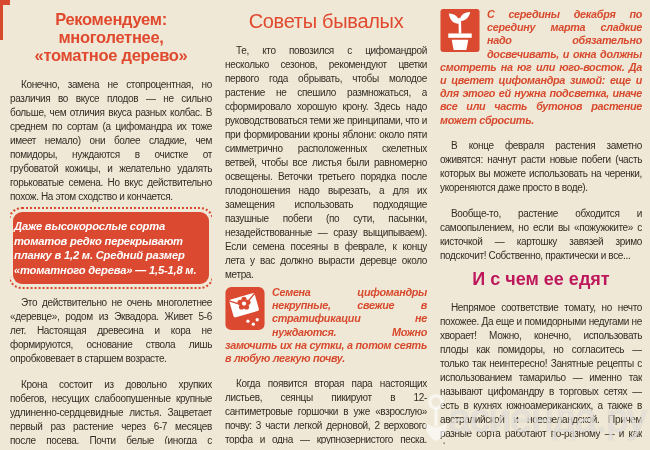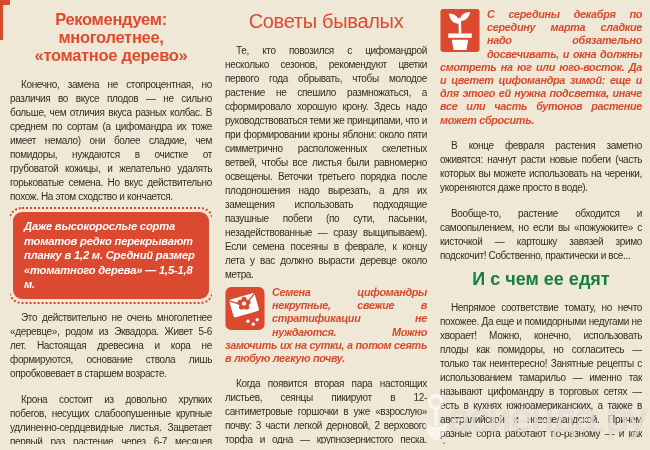--- a/index.html
+++ b/index.html
@@ -36,32 +36,32 @@
   .title-mid {
     margin:2px 0 5px 0;
     text-align:center;
     color:#e0492e;
     font-size:20px; line-height:22px;
     font-weight:normal; letter-spacing:-0.3px;
   }
   .title-eat {
     margin:6px 0 5px 0;
     text-align:center;
-    color:#15803d;
+    color:#be185d;
     font-size:18px; line-height:20px;
     font-weight:bold;
   }
 
   .callout {
     background:#da4930;
     color:#ffffff;
     border-radius:9px;
     outline:2px dotted #da4930;
     outline-offset:3px;
-    padding:7px 11px;
+    padding:7px 1px;
     margin:8px 3px 11px 3px;
     font-size:11.2px; line-height:14.6px;
     font-weight:bold; font-style:italic;
     letter-spacing:-0.2px;
     text-align:left;
   }
   .callout p { margin:0; }
 
   .tip-block {
     margin:4px 0 6px 0;

